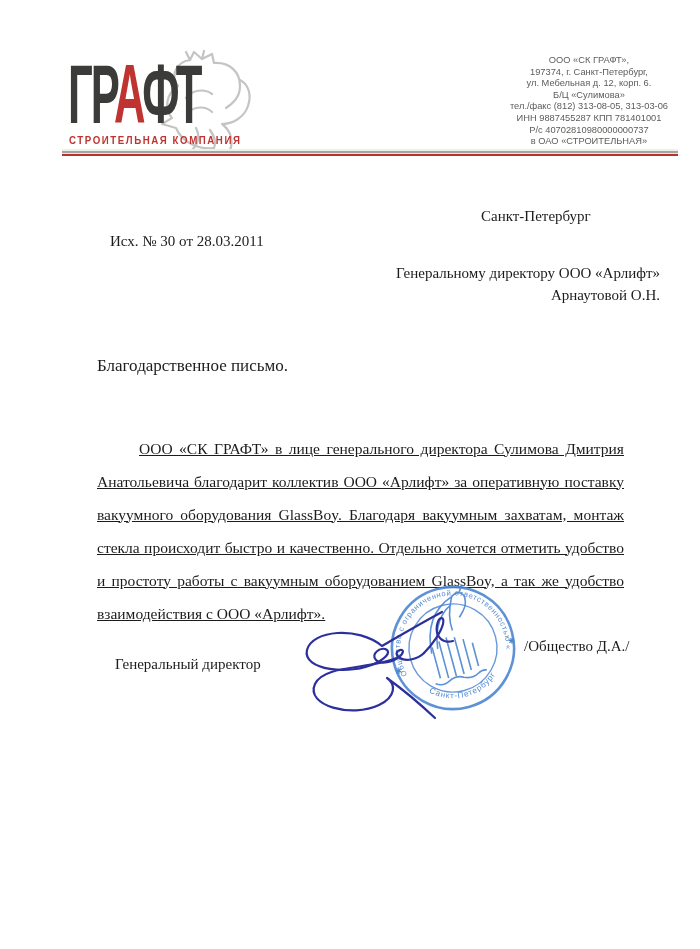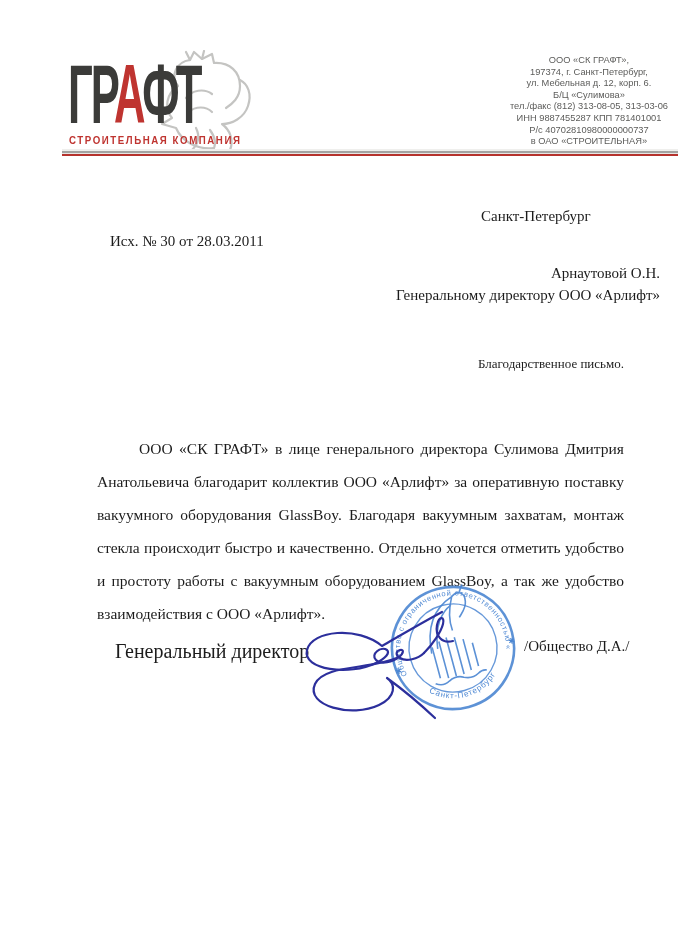--- a/index.html
+++ b/index.html
@@ -47,28 +47,28 @@
   }
   
   .ref-out{position:absolute;left:110px;top:208px;font-size:15px;margin-top:25px;}
   .ref-city{position:absolute;left:481px;top:208px;font-size:15px;}
   .addressee{
     position:absolute;right:40px;top:262px;
     font-size:15px;line-height:22px;text-align:right;
   }
   .letter-title{
     position:absolute;left:97px;top:356px;width:527px;
-    font-size:13px;text-align:right;
+    font-size:17px;text-align:left;
   }
   .letter-body{
     position:absolute;left:97px;top:416px;width:527px;
     font-size:15.5px;line-height:33px;
-    text-align:justify;text-indent:42px;
+    text-align:justify;text-indent:42px;text-decoration:underline;
   }
-  .sig-position{position:absolute;left:115px;top:640px;font-size:20px;}
+  .sig-position{position:absolute;left:115px;top:656px;font-size:15px;}
   .sig-name{position:absolute;left:524px;top:638px;font-size:15px;white-space:nowrap;}
   
   .stamp{position:absolute;left:363px;top:558px;width:180px;height:180px;}
   .handwriting{position:absolute;left:292px;top:606px;width:185px;height:115px;}
   .stamp svg text{font-family:"Liberation Sans", sans-serif;}
 </style>
 </head>
 <body>
 
 <div class="page">
@@ -98,22 +98,22 @@
     <div>Р/с 40702810980000000737</div>
     <div>в ОАО «СТРОИТЕЛЬНАЯ»</div>
   </div>
 
   <div class="head-rule"></div>
 
   <div class="ref-out">Исх. № 30 от 28.03.2011</div>
   <div class="ref-city">Санкт-Петербург</div>
 
   <div class="addressee">
+    <div>Генеральному директору ООО «Арлифт»</div>
     <div>Арнаутовой О.Н.</div>
-    <div>Генеральному директору ООО «Арлифт»</div>
   </div>
 
   <div class="letter-title">Благодарственное письмо.</div>
   <p class="letter-body">ООО «СК ГРАФТ» в лице генерального директора Сулимова Дмитрия Анатольевича благодарит коллектив ООО «Арлифт» за оперативную поставку вакуумного оборудования GlassBoy. Благодаря вакуумным захватам, монтаж стекла происходит быстро и качественно. Отдельно хочется отметить удобство и простоту работы с вакуумным оборудованием GlassBoy, а так же удобство взаимодействия с ООО «Арлифт».</p>
 
   <div class="sig-position">Генеральный директор</div>
   <div class="sig-name">/Общество Д.А./</div>
 
   <div class="stamp">
     <svg width="180" height="180" viewBox="0 0 180 180">

